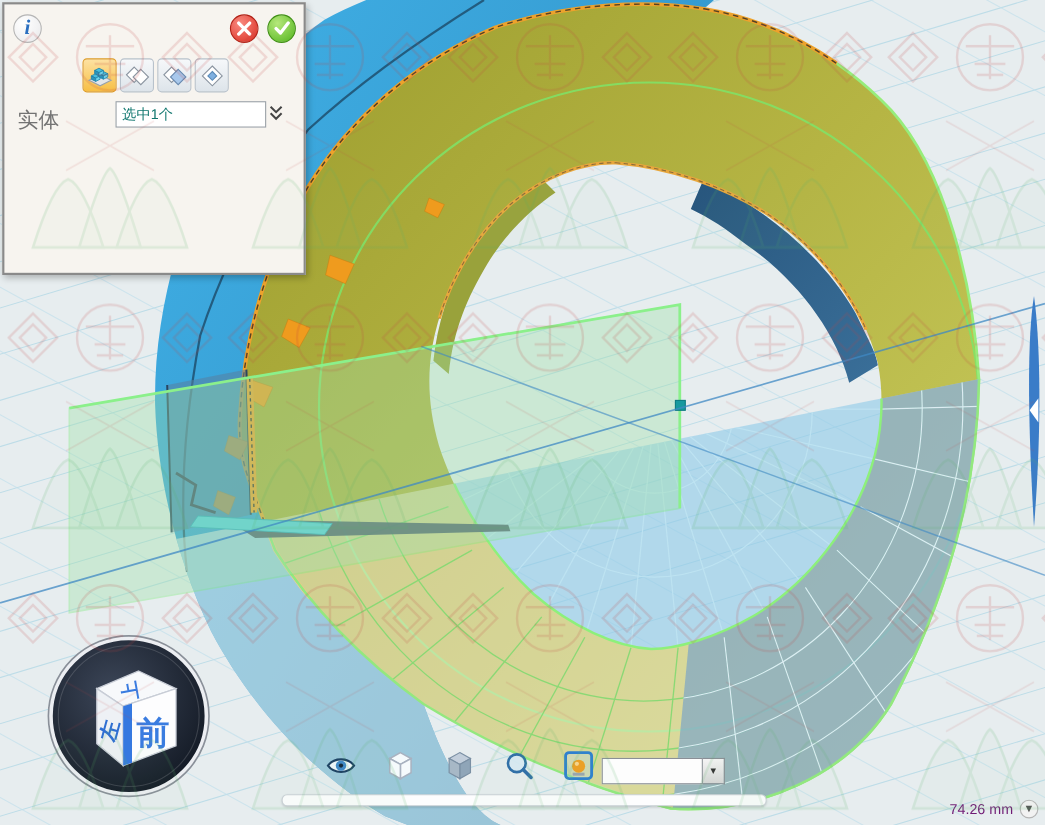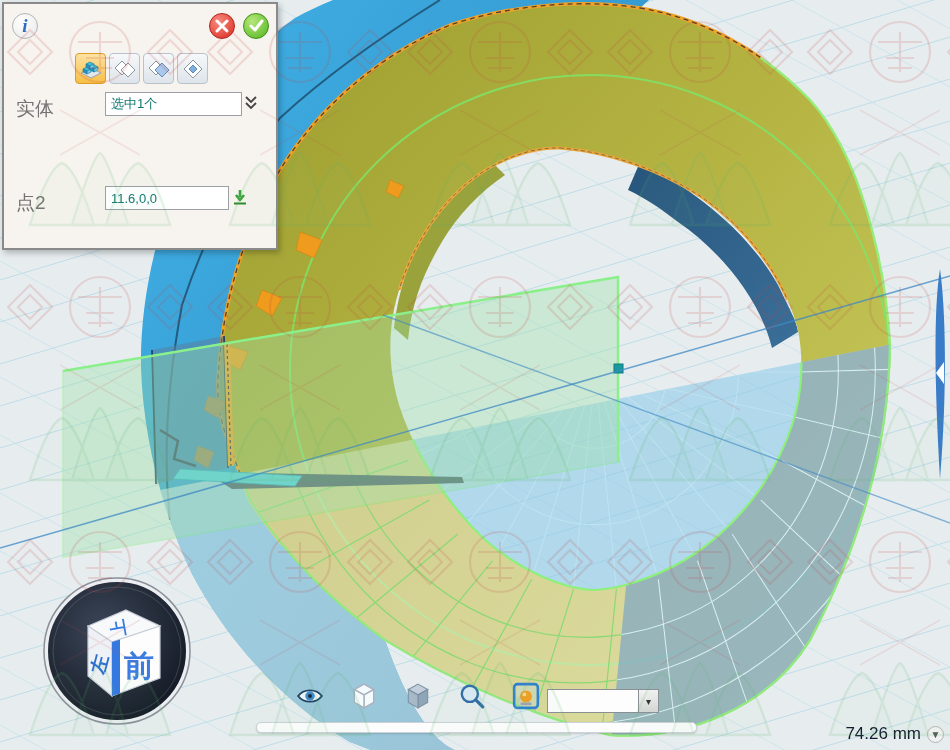--- a/index.html
+++ b/index.html
@@ -34,21 +34,21 @@
   #bottom-toolbar { position:absolute; left:296px; top:682px; z-index:15; display:flex; align-items:center; gap:26px; }
   .bt-icon { width:28px; height:28px; cursor:pointer; }
   #view-combo { position:absolute; left:547px; top:689px; z-index:15; display:flex; }
   #view-combo input { width:92px; height:24px; border:1px solid #8a8f96; background:#fdfdfd; font-size:12px; padding:0 4px; }
   #view-combo .vc-btn { width:20px; height:24px; border:1px solid #8a8f96; border-left:none;
     background:linear-gradient(#f4f4f4,#d6d6d6); display:flex; align-items:center; justify-content:center;
     font-size:10px; color:#333; cursor:pointer; }
   #hscrollbar { position:absolute; left:256px; top:722px; width:441px; height:11px; border-radius:5px;
     background:#fdfdfe; border:1px solid #ccd2d8; box-shadow:0 1px 2px rgba(0,0,0,.15); z-index:15; cursor:pointer; }
   #scale-indicator { position:absolute; right:6px; bottom:6px; z-index:15; display:flex; align-items:center; gap:6px; }
-  #scale-value { font-size:17px; color:#0f172a; }
+  #scale-value { font-size:13px; color:#701a75; }
   #scale-chevron { width:17px; height:17px; border-radius:50%; border:1px solid #b5b5b5; background:#f2f2f2;
     color:#555; font-size:10px; display:flex; align-items:center; justify-content:center; cursor:pointer; }
   #right-tab { position:absolute; right:0px; top:266px; z-index:15; cursor:pointer; }
 
   
   #watermark-layer { position:absolute; left:0; top:0; width:950px; height:750px; z-index:50; pointer-events:none; }
   #watermark-text { position:absolute; left:362px; top:346px; font-size:35px; font-weight:bold; font-style:italic;
     letter-spacing:2px; color:rgba(255,255,255,.62); text-shadow:1px 2px 3px rgba(105,105,105,.55); }
 </style>
 </head>
@@ -425,30 +425,20 @@
       <input class="dlg-input" style="width: 137px;" value="选中1个">
       <span class="trail-icon" style="left:239px">
         <svg width="16" height="18" viewBox="0 0 16 18">
             <path d="M3,3 L8,8 L13,3 M3,9 L8,14 L13,9" fill="none" stroke="#444" stroke-width="1.8"></path>
           </svg>
       </span>
     </div>
 
 
 
-    <div class="dlg-row" style="top:182px">
-      <span class="dlg-label">点2</span>
-      <input class="dlg-input" style="width: 124px;" value="11.6,0,0">
-      <span class="trail-icon" style="left:227px">
-        <svg width="18" height="19" viewBox="0 0 18 19">
-          <path d="M9,2 L9,9 M5,7 L9,12 L13,7" fill="none" stroke="#3aa53a" stroke-width="2.6" stroke-linejoin="round"></path>
-          <line x1="3" y1="15.5" x2="15" y2="15.5" stroke="#2a8a2a" stroke-width="2"></line>
-        </svg>
-      </span>
-    </div>
   </div>
 
   <svg id="view-cube" width="150" height="150" viewBox="0 0 150 150">
     <circle cx="75" cy="75" r="71" fill="url(#gCube)" stroke="#eceef2" stroke-width="4"></circle>
     <circle cx="75" cy="75" r="73" fill="none" stroke="#8a9099" stroke-width="1.5"></circle>
     <circle cx="75" cy="75" r="64" fill="none" stroke="rgba(255,255,255,.15)" stroke-width="1"></circle>
     <g stroke="#c8cdd6" stroke-width="1.2">
       <polygon points="84,34 118,50 70,66 46,50" fill="#f7f9fb"></polygon>
       <polygon points="46,50 70,66 70,120 46,100" fill="#eef1f5"></polygon>
       <polygon points="70,66 118,50 118,102 70,120" fill="#fdfdfe"></polygon>

